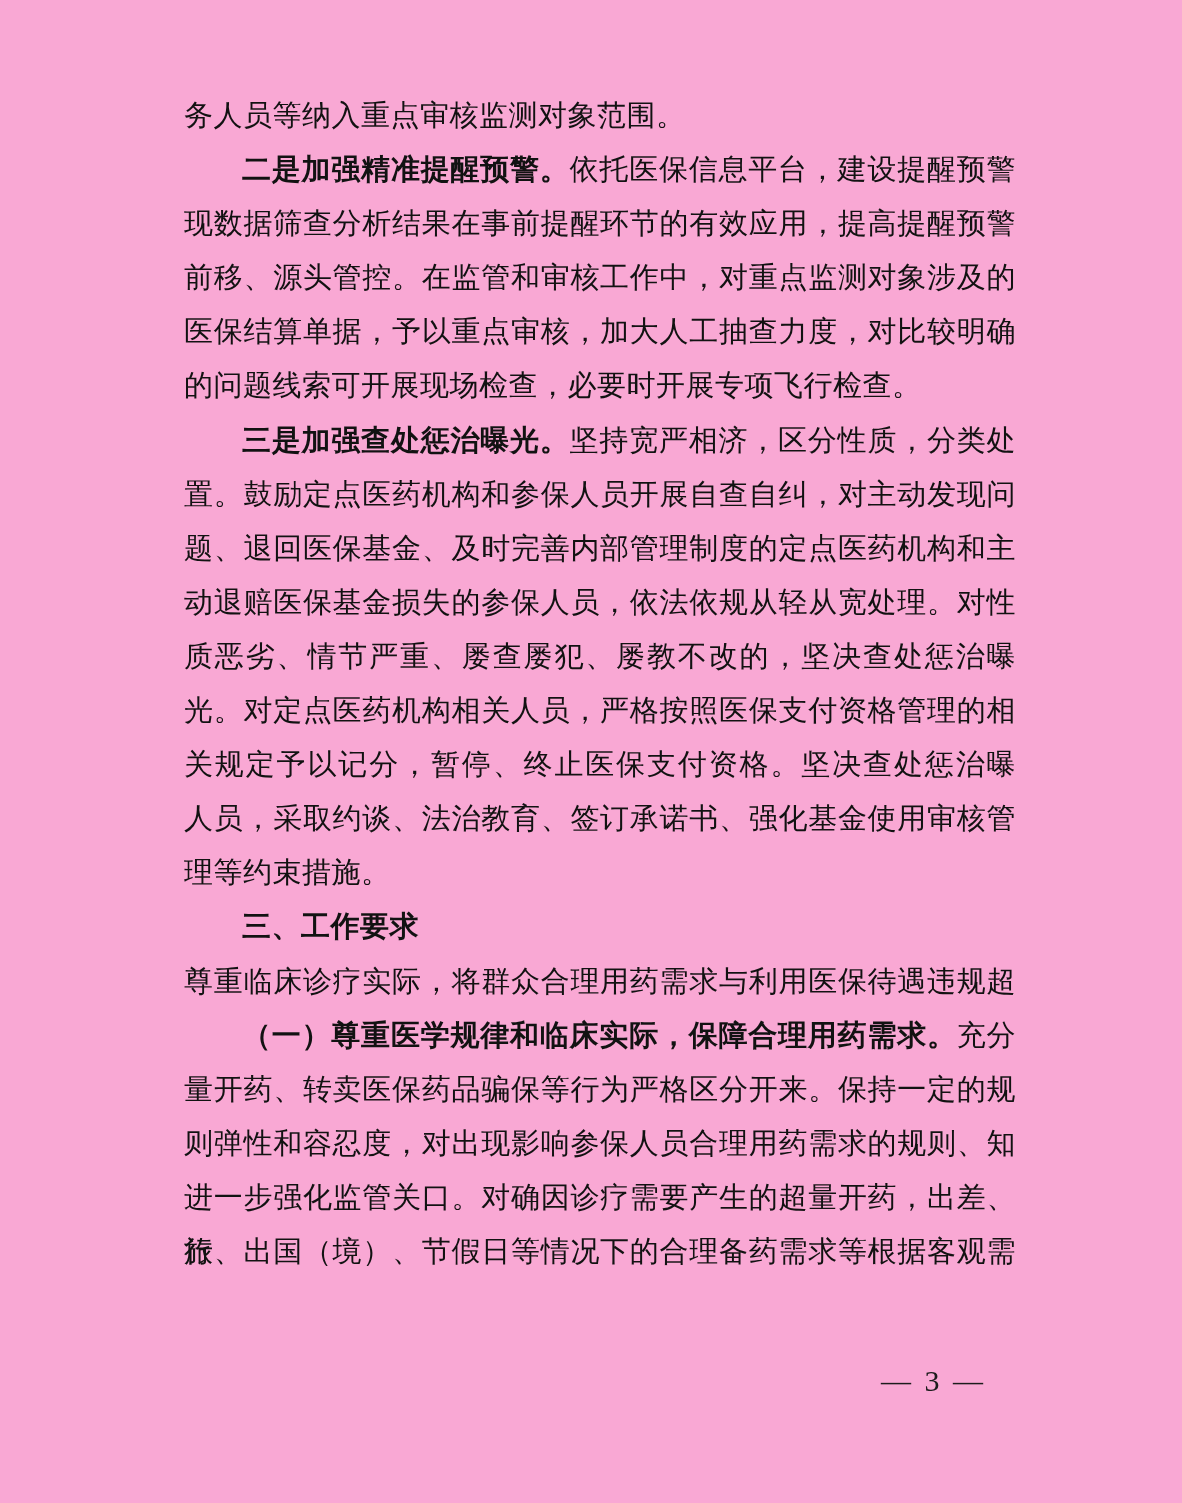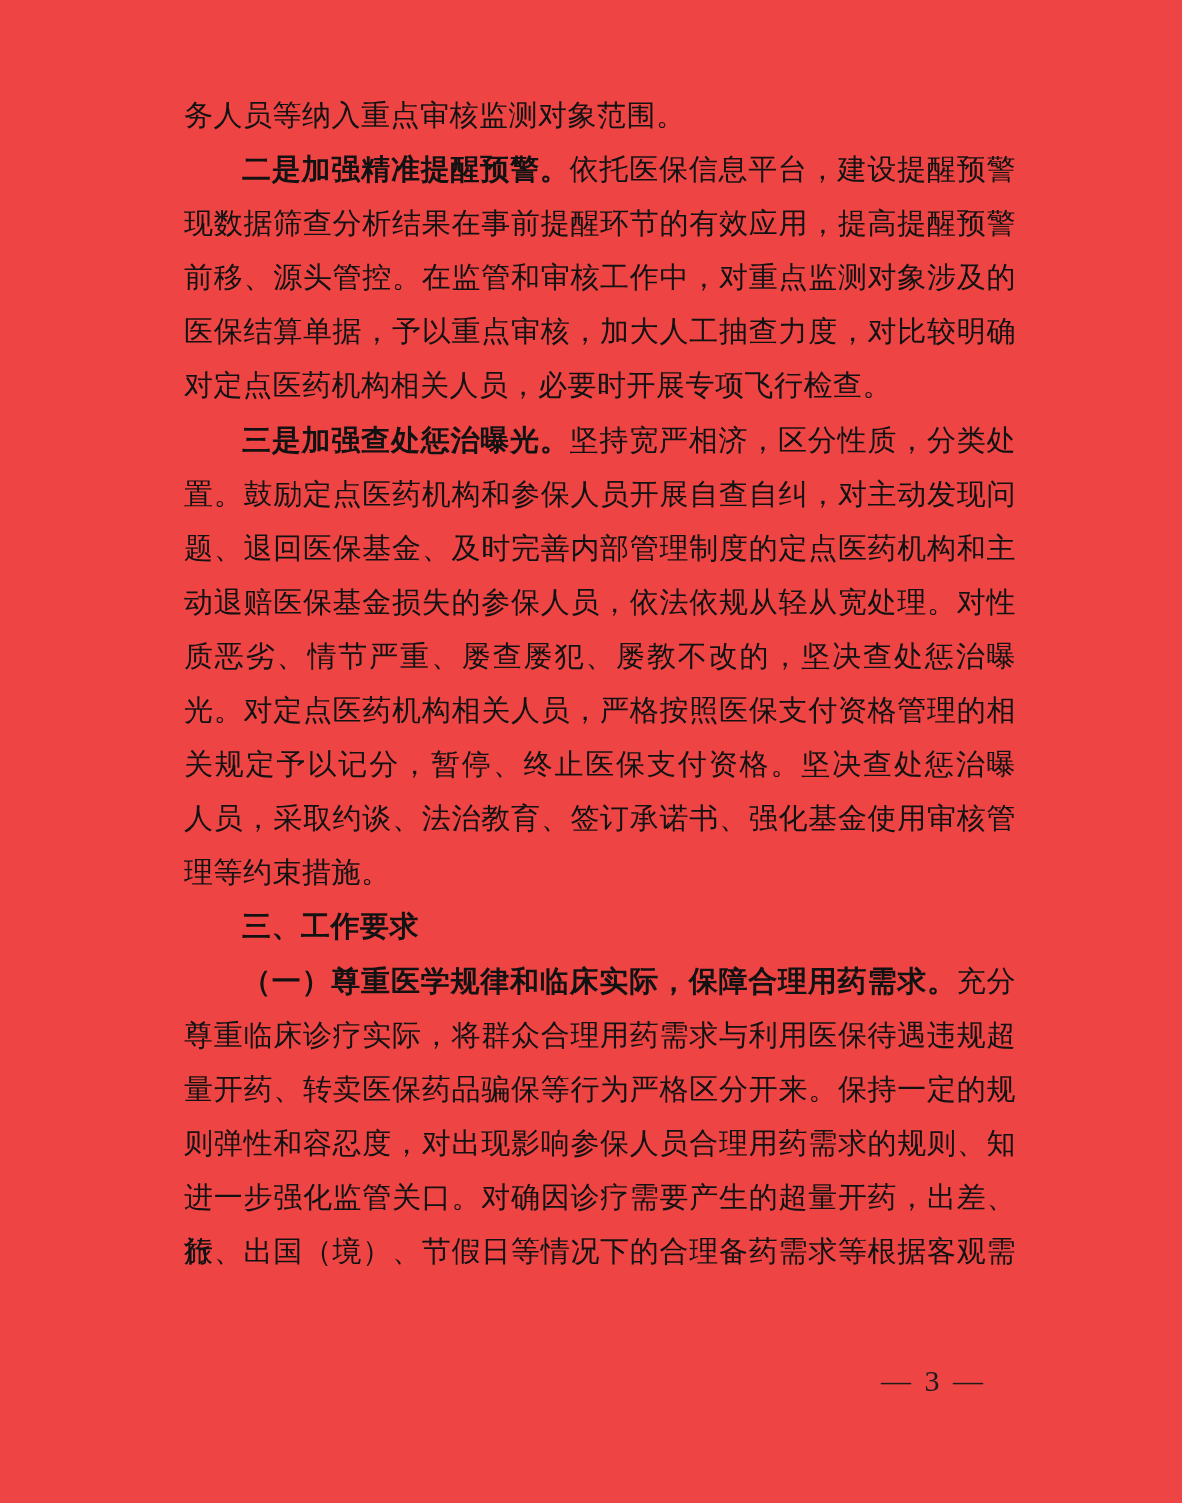--- a/index.html
+++ b/index.html
@@ -4,21 +4,21 @@
 <style>
   html, body {
     margin: 0;
     padding: 0;
     background: #ffffff;
   }
   .page {
     position: relative;
     width: 1182px;
     height: 1503px;
-    background: #ef4444;
+    background: #f9a8d4;
     overflow: hidden;
     font-family: "Liberation Serif", "DejaVu Serif", serif;
     color: #121212;
   }
   .text-column {
     position: absolute;
     left: 184px;
     top: 88px;
     width: 832px;
   }
@@ -52,32 +52,32 @@
 </head>
 <body>
 
 <div class="page">
   <div class="text-column" id="text-column">
       <div class="line"><span class="seg-normal">务人员等纳入重点审核监测对象范围。</span></div>
       <div class="line justify indent"><span class="seg-bold">二是加强精准提醒预警。</span><span class="seg-normal">依托医保信息平台，建设提醒预警</span></div>
       <div class="line justify"><span class="seg-normal">现数据筛查分析结果在事前提醒环节的有效应用，提高提醒预警</span></div>
       <div class="line justify"><span class="seg-normal">前移、源头管控。在监管和审核工作中，对重点监测对象涉及的</span></div>
       <div class="line justify"><span class="seg-normal">医保结算单据，予以重点审核，加大人工抽查力度，对比较明确</span></div>
-      <div class="line"><span class="seg-normal">对定点医药机构相关人员，必要时开展专项飞行检查。</span></div>
+      <div class="line"><span class="seg-normal">的问题线索可开展现场检查，必要时开展专项飞行检查。</span></div>
       <div class="line justify indent"><span class="seg-bold">三是加强查处惩治曝光。</span><span class="seg-normal">坚持宽严相济，区分性质，分类处</span></div>
       <div class="line justify"><span class="seg-normal">置。鼓励定点医药机构和参保人员开展自查自纠，对主动发现问</span></div>
       <div class="line justify"><span class="seg-normal">题、退回医保基金、及时完善内部管理制度的定点医药机构和主</span></div>
       <div class="line justify"><span class="seg-normal">动退赔医保基金损失的参保人员，依法依规从轻从宽处理。对性</span></div>
       <div class="line justify"><span class="seg-normal">质恶劣、情节严重、屡查屡犯、屡教不改的，坚决查处惩治曝</span></div>
       <div class="line justify"><span class="seg-normal">光。对定点医药机构相关人员，严格按照医保支付资格管理的相</span></div>
       <div class="line justify"><span class="seg-normal">关规定予以记分，暂停、终止医保支付资格。坚决查处惩治曝</span></div>
       <div class="line justify"><span class="seg-normal">人员，采取约谈、法治教育、签订承诺书、强化基金使用审核管</span></div>
       <div class="line"><span class="seg-normal">理等约束措施。</span></div>
       <div class="line indent"><span class="seg-bold">三、工作要求</span></div>
+      <div class="line justify"><span class="seg-normal">尊重临床诊疗实际，将群众合理用药需求与利用医保待遇违规超</span></div>
       <div class="line justify indent"><span class="seg-bold">（一）尊重医学规律和临床实际，保障合理用药需求。</span><span class="seg-normal">充分</span></div>
-      <div class="line justify"><span class="seg-normal">尊重临床诊疗实际，将群众合理用药需求与利用医保待遇违规超</span></div>
       <div class="line justify"><span class="seg-normal">量开药、转卖医保药品骗保等行为严格区分开来。保持一定的规</span></div>
       <div class="line justify"><span class="seg-normal">则弹性和容忍度，对出现影响参保人员合理用药需求的规则、知</span></div>
       <div class="line justify"><span class="seg-normal">进一步强化监管关口。对确因诊疗需要产生的超量开药，出差、旅</span></div>
       <div class="line justify"><span class="seg-normal">行、出国（境）、节假日等情况下的合理备药需求等根据客观需</span></div>
     </div>
   <div class="page-number">— 3 —</div>
 </div>
 
 </body></html>

